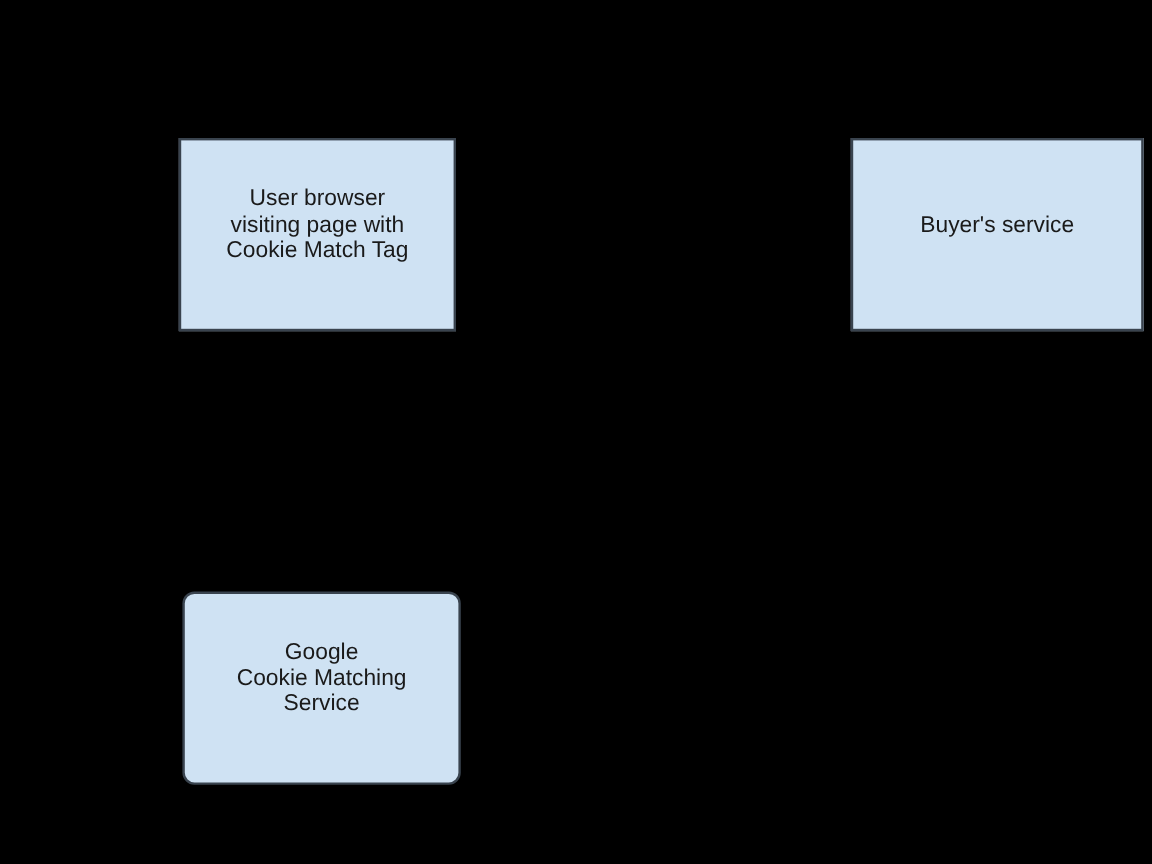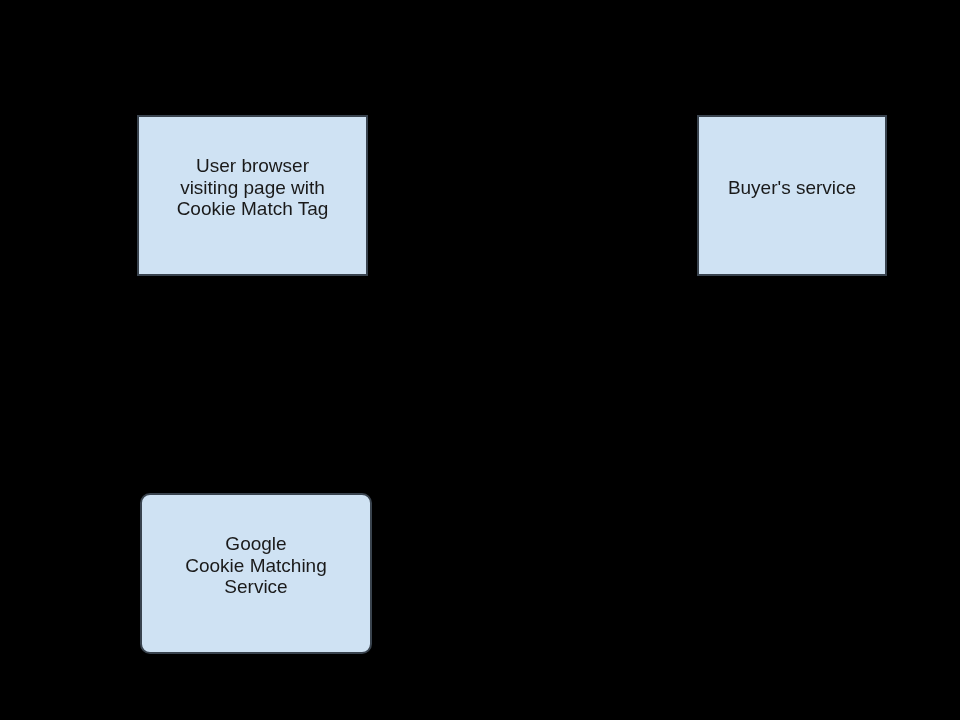--- a/index.html
+++ b/index.html
@@ -17,31 +17,32 @@
   }
   .node {
     position: absolute;
     background: #cfe2f3;
     border: 2px solid #39434e;
     box-sizing: border-box;
     display: flex;
     align-items: center;
     justify-content: center;
     padding-bottom: 16px; 
+    margin-left: 12px;
   }
   .node-label {
     color: #1a1a1a;
     font-size: 19px;
     line-height: 21.5px;
     text-align: center;
     white-space: pre-line;
   }
   
   .node-user    { left: 137px; top: 115px; width: 231px; height: 161px; }
-  .node-buyer   { left: 697px; top: 115px; width: 190px; height: 161px; }
+  .node-buyer   { left: 697px; top: 115px; width: 244px; height: 161px; }
   .node-google  { left: 140px; top: 493px; width: 232px; height: 161px; border-radius: 10px; }
 </style>
 </head>
 <body>
 
 <div class="canvas">
 
   <div class="node node-user">
     <span class="node-label">User browser
 visiting page with

